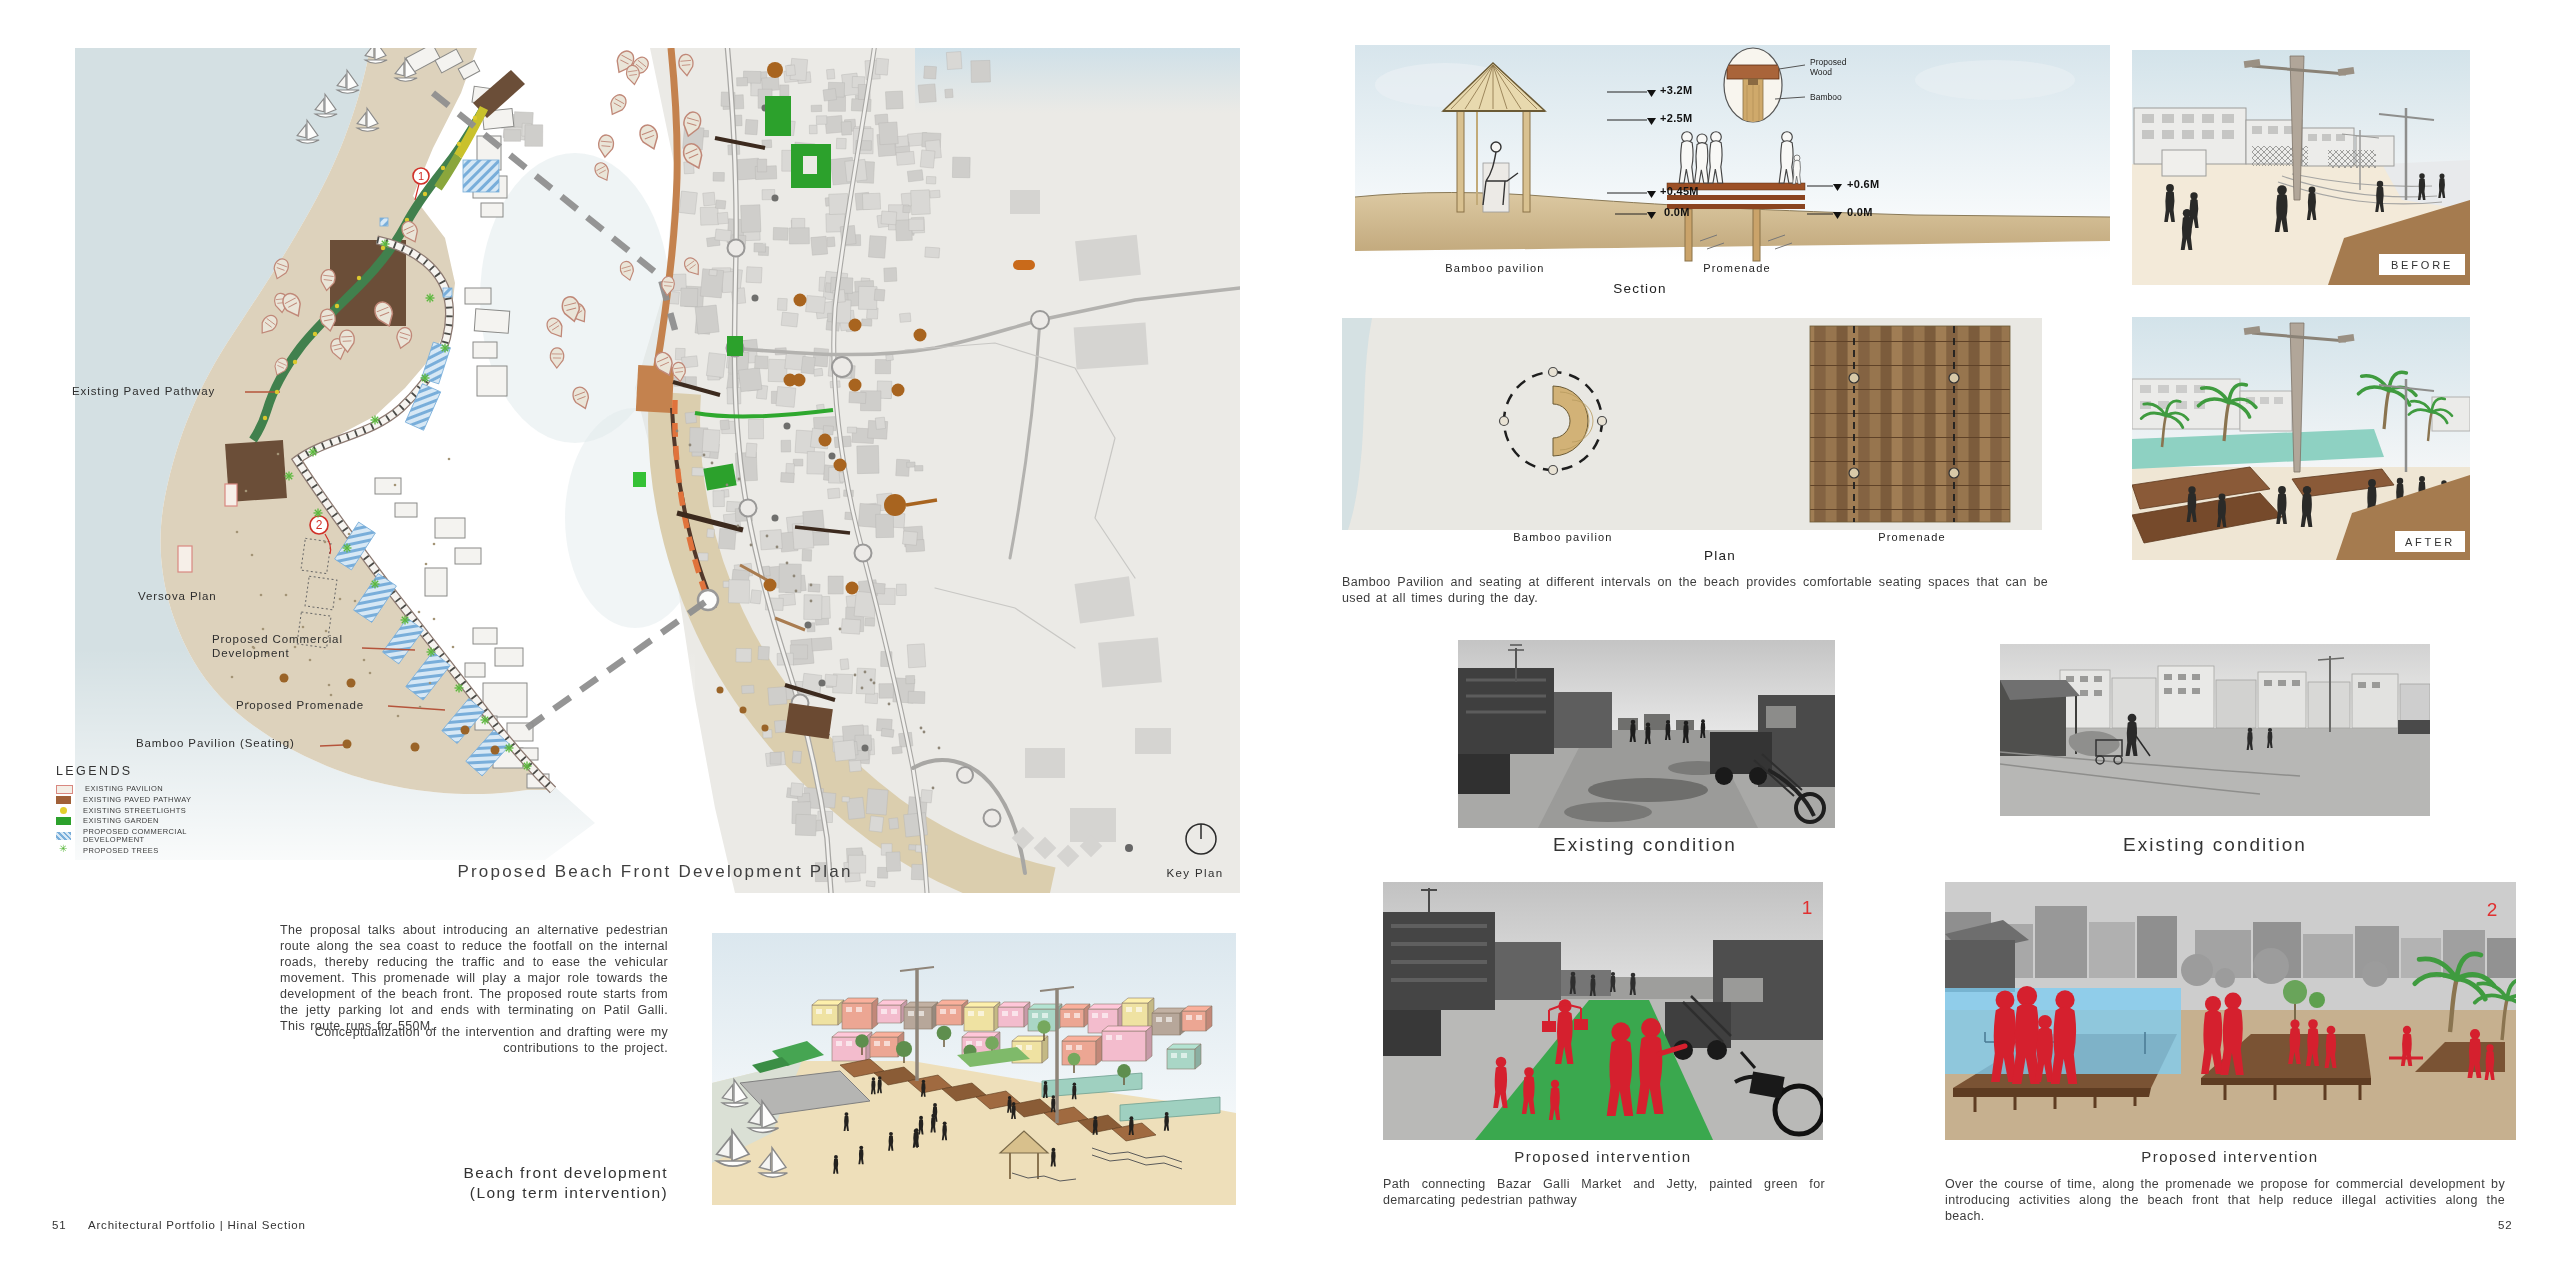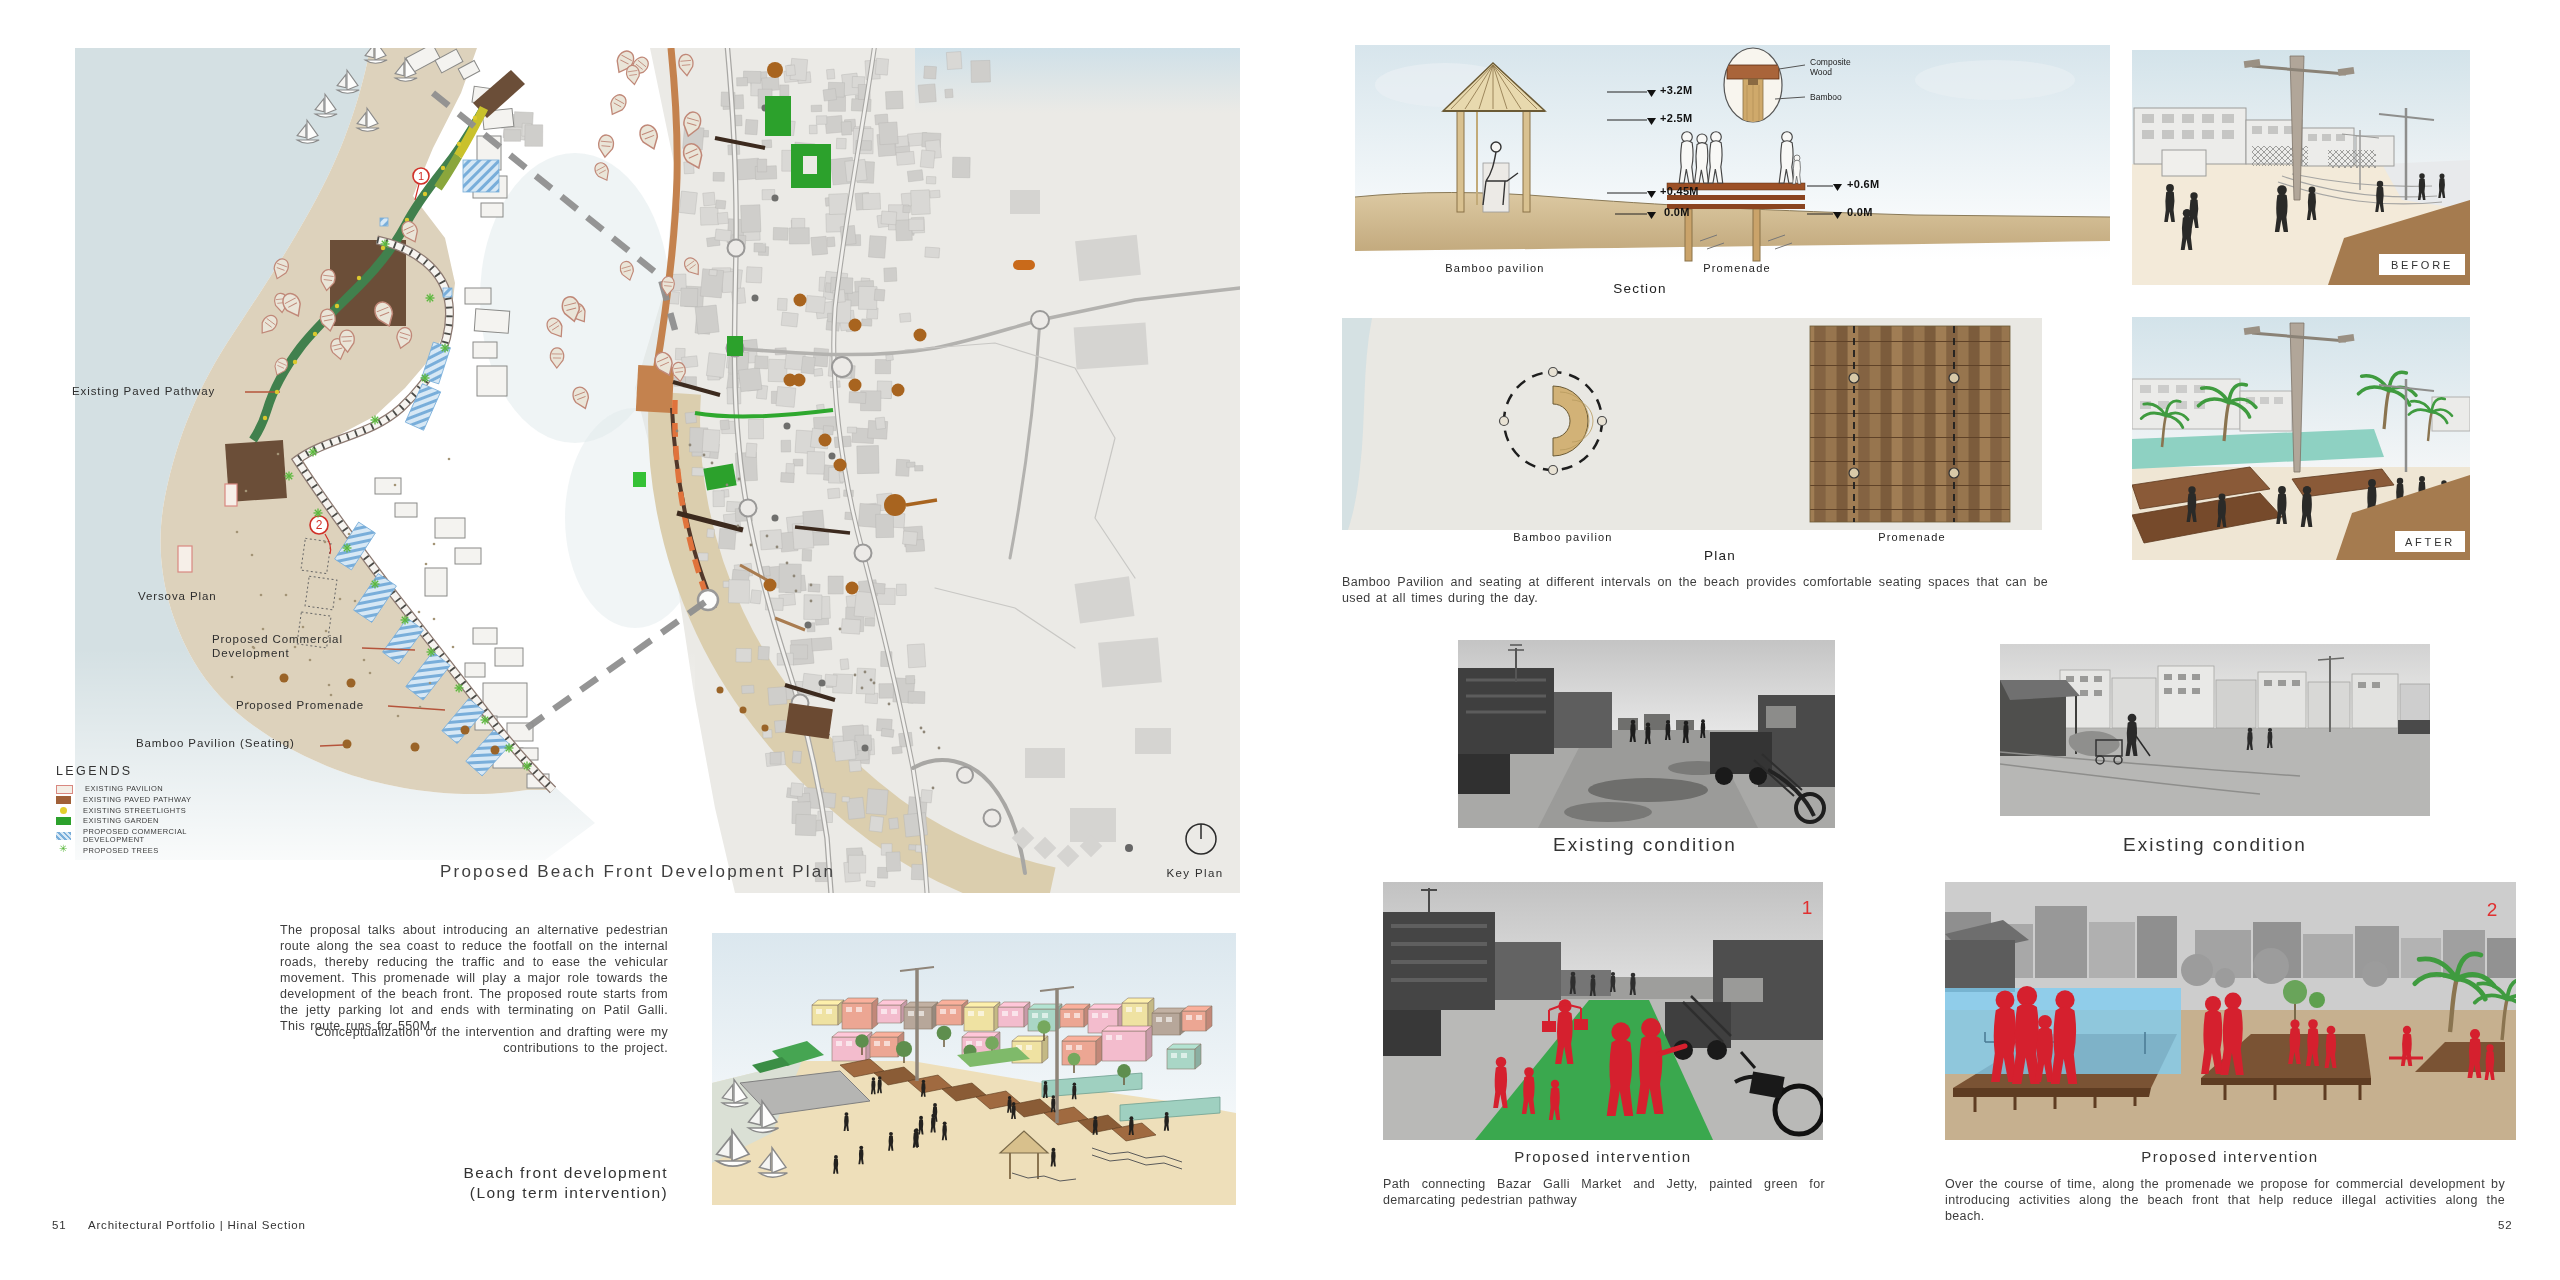--- a/index.html
+++ b/index.html
@@ -2,21 +2,21 @@
 <html><head>
 <meta charset="utf-8">
 <style>
   html,body{margin:0;padding:0}
   body{width:2560px;height:1280px;background:#ffffff;position:relative;overflow:hidden;
        font-family:"Liberation Sans",sans-serif;color:#3a3a3a;}
   .abs{position:absolute}
   .maplbl{font-size:11.5px;letter-spacing:.9px;color:#2e2e2e;white-space:pre-line;line-height:14px}
   .cap{font-size:12.5px;line-height:16px;text-align:justify;color:#3d3d3d;letter-spacing:.35px;word-spacing:1.5px}
   .figlbl{font-size:19px;letter-spacing:2px;text-align:center;color:#333}
-  .bigttl{font-size:17px;letter-spacing:2.2px;color:#3f3f3f;}
+  .bigttl{font-size:17px;letter-spacing:2.2px;color:#3f3f3f;text-align:center}
   .secsub{font-size:11px;letter-spacing:1.2px;color:#222;text-align:center}
   .secttl{font-size:13.5px;letter-spacing:1.2px;color:#222;text-align:center}
   .lev{font-size:11px;font-weight:bold;color:#111;letter-spacing:.3px}
   .callout{font-size:8.5px;color:#222;line-height:9.5px;white-space:pre-line}
   .legend-row{display:flex;align-items:center;margin-bottom:2px;font-size:7.5px;letter-spacing:.45px;color:#3a3a3a;line-height:8.6px;white-space:pre-line}
   .sw{width:15px;height:8px;margin-right:12px;flex:none}
   .sw-pav{background:#f4eee6;border:1px solid #d98880;height:7px}
   .sw-path{background:#a06038}
   .sw-light{width:7px;height:7px;border-radius:50%;background:#e3cf2e;margin-left:4px;margin-right:16px}
   .sw-garden{background:#2ca12c}
@@ -1182,21 +1182,21 @@
     <path d="M424,24 L450,20 M420,54 L450,52" stroke="#555" stroke-width="1" fill="none"></path>
   </g>
 </svg>
 
 <div class="abs lev" style="left:1660px;top:84px"><span>+3.2M</span></div>
 <div class="abs lev" style="left:1660px;top:112px"><span>+2.5M</span></div>
 <div class="abs lev" style="left:1660px;top:185px"><span>+0.45M</span></div>
 <div class="abs lev" style="left:1664px;top:206px"><span>0.0M</span></div>
 <div class="abs lev" style="left:1847px;top:178px"><span>+0.6M</span></div>
 <div class="abs lev" style="left:1847px;top:206px"><span>0.0M</span></div>
-<div class="abs callout" style="left:1810px;top:58px">Composite
+<div class="abs callout" style="left:1810px;top:58px">Proposed
 Wood</div>
 <div class="abs callout" style="left:1810px;top:93px">Bamboo</div>
 <div class="abs secsub" style="left:1420px;top:262px;width:150px">Bamboo pavilion</div>
 <div class="abs secsub" style="left:1662px;top:262px;width:150px">Promenade</div>
 <div class="abs secttl" style="left:1565px;top:281px;width:150px">Section</div>
 
 <svg id="plansvg" class="abs" style="left:1342px;top:318px" width="700" height="212" viewBox="0 0 700 212">
   <defs>
     <pattern id="wood" patternUnits="userSpaceOnUse" width="44" height="24">
       <rect width="44" height="24" fill="#8a6a46"></rect>

